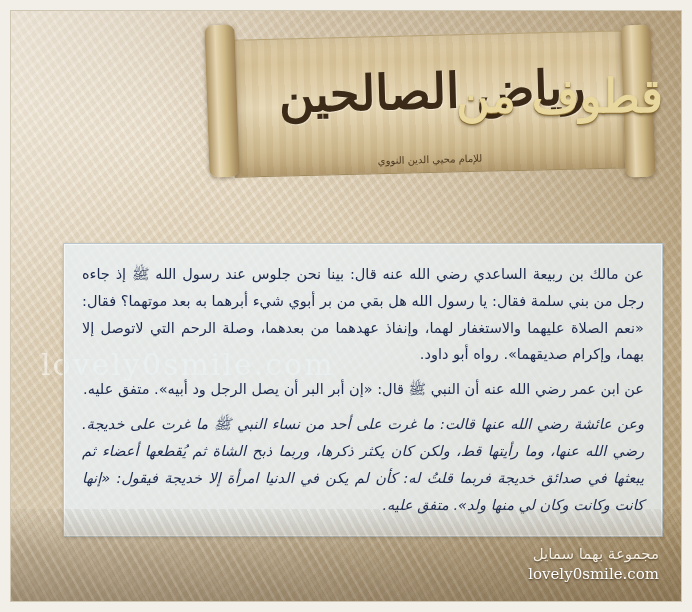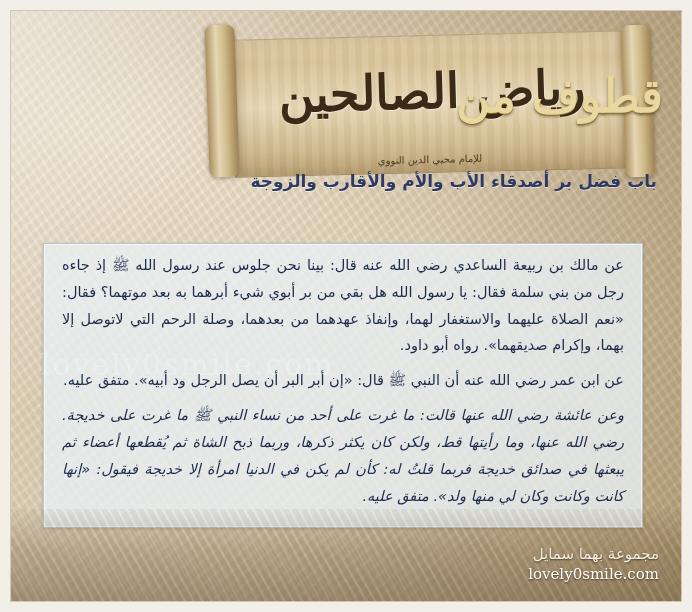--- a/index.html
+++ b/index.html
@@ -144,25 +144,25 @@
     text-align: right;
     font-size: 17px;
     font-weight: bold;
     color: #2e3a63;
     text-shadow: 0 1px 0 rgba(255,255,255,0.5);
   }
 
   
   .panel {
     position: absolute;
-    left: 32px;
+    left: 52px;
     top: 232px;
     width: 600px;
     box-sizing: border-box;
-    padding: 8px 18px 16px 18px;
+    padding: 17px 18px 16px 18px;
     background: rgba(232,240,244,0.80);
     border: 1px solid #b9c6cd;
     box-shadow: 0 1px 3px rgba(70,60,40,0.25), inset 0 0 0 1px rgba(255,255,255,0.55);
   }
   .para {
     margin: 0 0 8px 0;
     font-size: 14.5px;
     line-height: 1.85;
     color: #1d2a4d;
     text-align: justify;
@@ -219,21 +219,20 @@
         <div class="scroll-roll left"></div>
         <div class="scroll-roll right"></div>
         <div class="calligraphy">
           <span>رياض الصالحين</span>
         </div>
         <div class="scroll-sub">للإمام محيي الدين النووي</div>
       </div>
 
       <div class="brand-word">قطوف من</div>
 
-      <div class="chapter">باب فضل بر أصدقاء الأب والأم والأقارب والزوجة</div>
     </div>
 
     <div class="watermark">lovely0smile.com</div>
 
     <div class="panel">
       <p class="para">عن مالك بن ربيعة الساعدي رضي الله عنه قال: بينا نحن جلوس عند رسول الله ﷺ إذ جاءه رجل من بني سلمة فقال: يا رسول الله هل بقي من بر أبوي شيء أبرهما به بعد موتهما؟ فقال: «نعم الصلاة عليهما والاستغفار لهما، وإنفاذ عهدهما من بعدهما، وصلة الرحم التي لاتوصل إلا بهما، وإكرام صديقهما». رواه أبو داود.</p>
       <p class="para">عن ابن عمر رضي الله عنه أن النبي ﷺ قال: «إن أبر البر أن يصل الرجل ود أبيه». متفق عليه.</p>
       <p class="para">وعن عائشة رضي الله عنها قالت: ما غرت على أحد من نساء النبي ﷺ ما غرت على خديجة. رضي الله عنها، وما رأيتها قط، ولكن كان يكثر ذكرها، وربما ذبح الشاة ثم يُقطعها أعضاء ثم يبعثها في صدائق خديجة فربما قلتُ له: كأن لم يكن في الدنيا امرأة إلا خديجة فيقول: «إنها كانت وكانت وكان لي منها ولد». متفق عليه.</p>
     </div>
 

